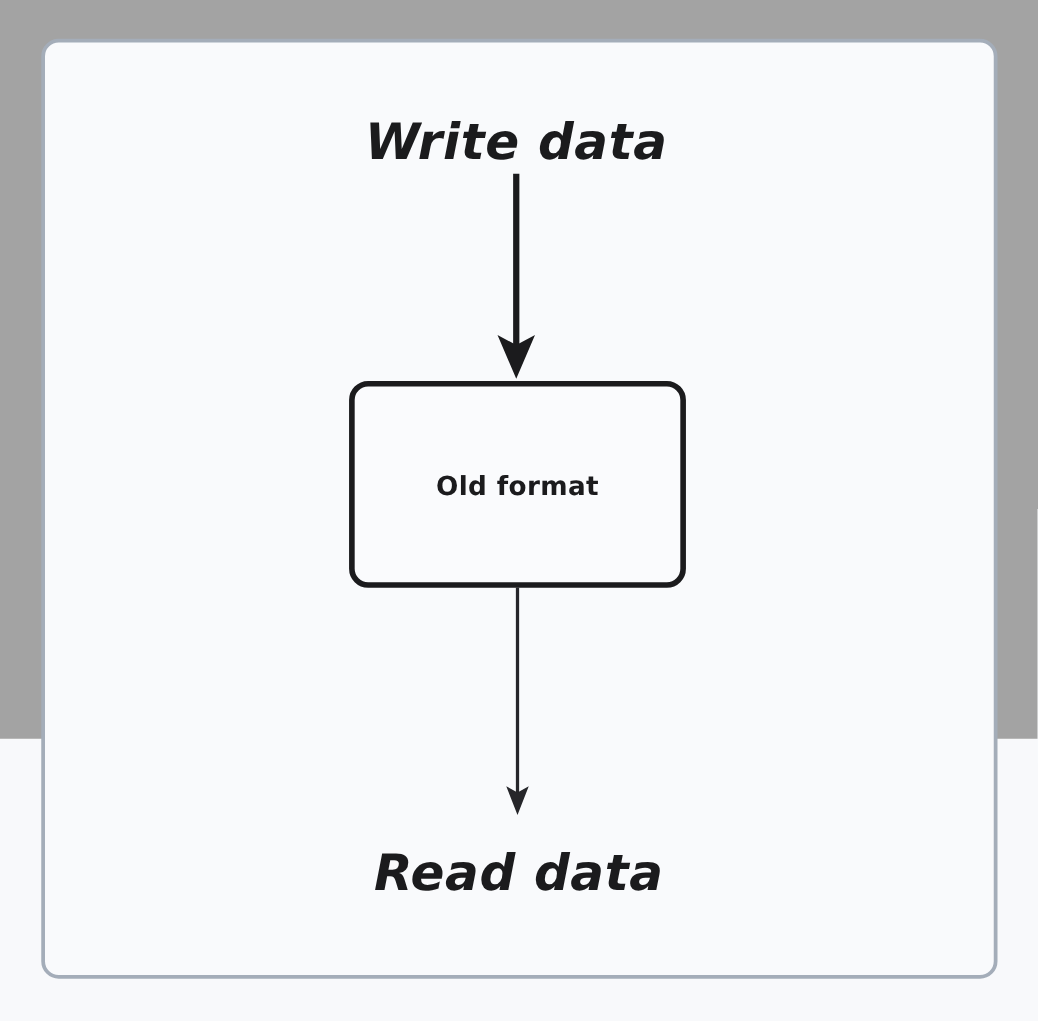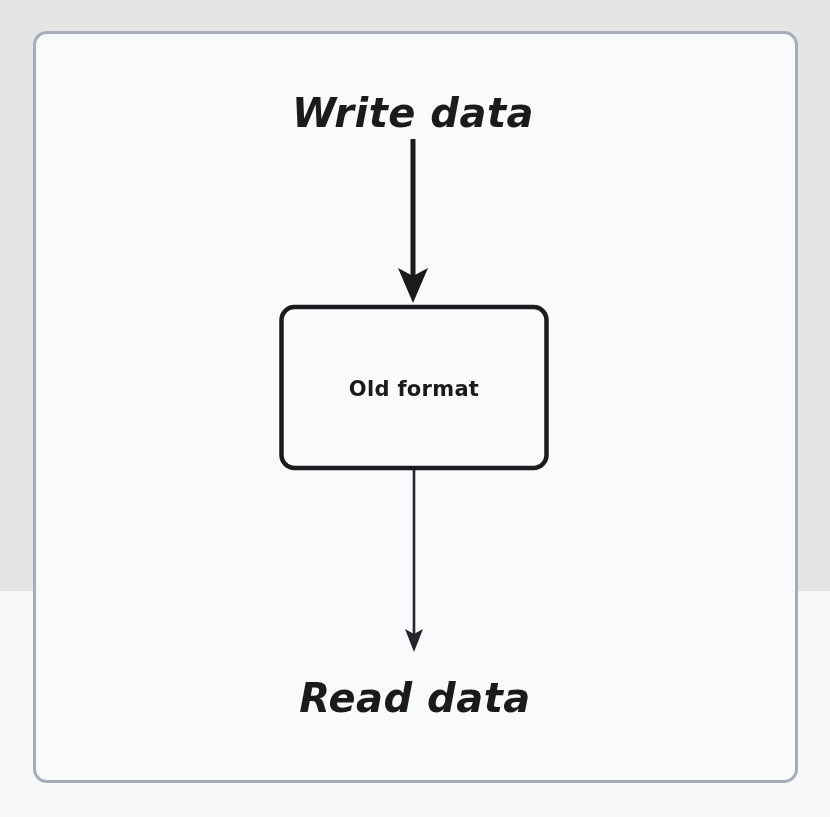--- a/index.html
+++ b/index.html
@@ -11,21 +11,21 @@
     height: 817px;
     background: #f8f9fb;
     font-family: "DejaVu Sans", sans-serif;
     overflow: hidden;
   }
 
   #canvas {
     position: relative;
     width: 830px;
     height: 591px;
-    background: #e5e5e5;
+    background: #a3a3a3;
   }
 
   
   .frame {
     position: absolute;
     left: 33px;
     top: 31px;
     width: 765px;
     height: 752px;
     box-sizing: border-box;

